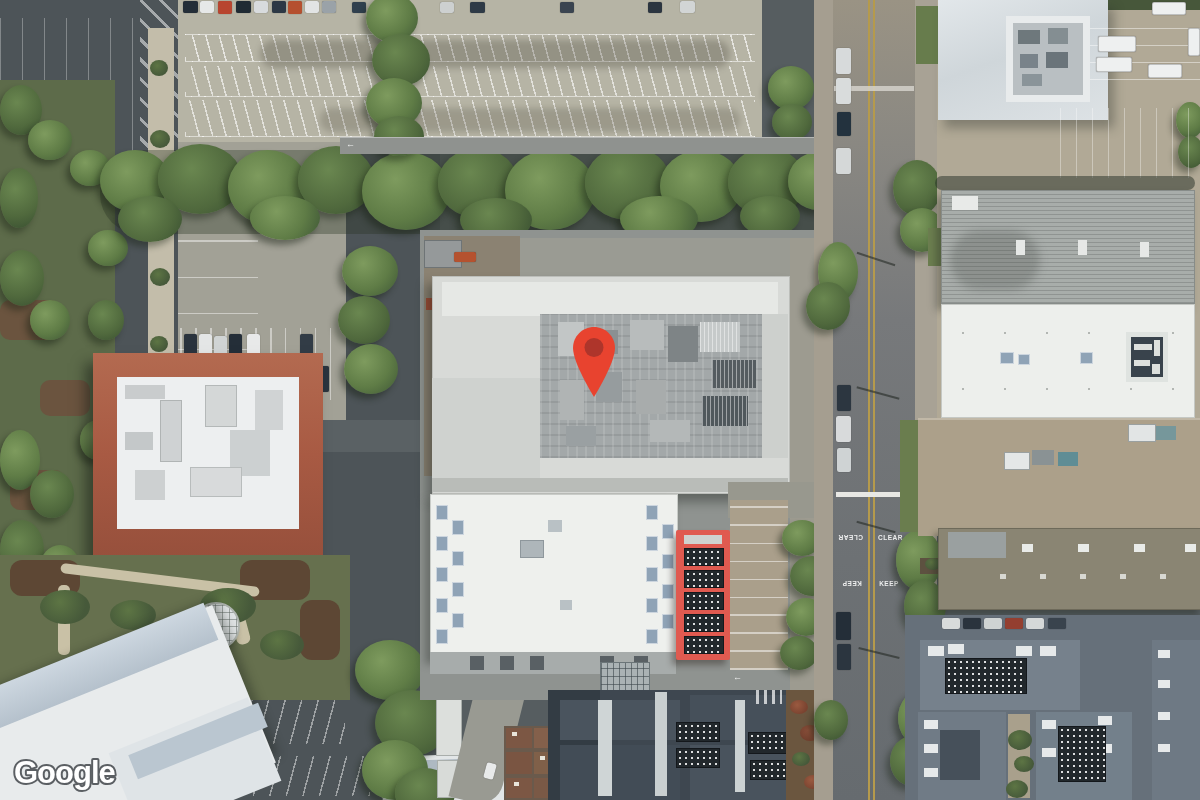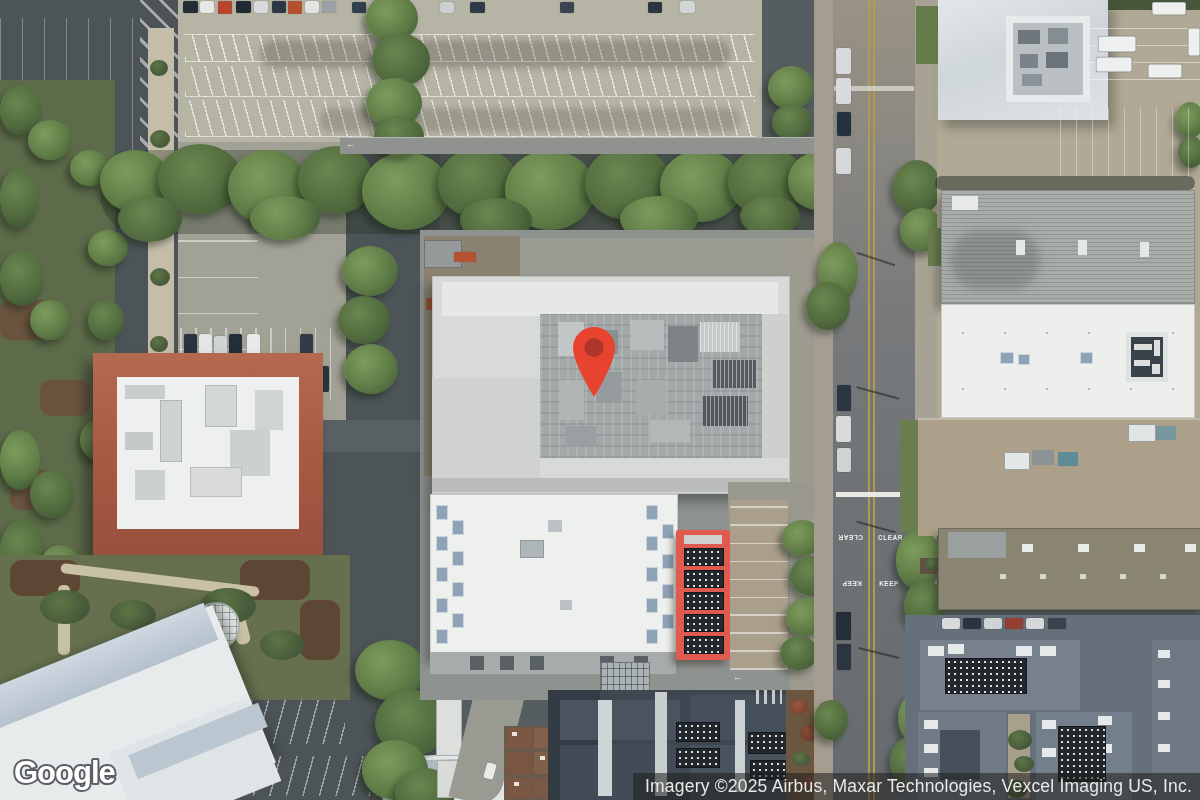--- a/index.html
+++ b/index.html
@@ -426,14 +426,13 @@
   <svg style="position:absolute;left:572px;top:326px;" width="44" height="72" viewBox="0 0 44 72">
     <path d="M22 1 C10.4 1 1 10.4 1 22 c0 15.5 21 49 21 49 s21 -33.5 21 -49 C43 10.4 33.6 1 22 1 Z" fill="#E8432F"></path>
     <circle cx="22" cy="21.5" r="9.5" fill="#AE352B"></circle>
   </svg>
 
  </div>
 
  <svg id="logo" width="160" height="44" viewBox="0 0 160 44">
    <text x="4" y="33" font-family="Liberation Sans, sans-serif" font-size="31" font-weight="bold" letter-spacing="-1" fill="#ffffff" stroke="#5b5f63" stroke-width="4" paint-order="stroke" stroke-linejoin="round">Google</text>
  </svg>
- <div id="attr">Imagery ©2025 Airbus, Maxar Technologies, Vexcel Imaging US, Inc.</div>
 </div>
 
 </body></html>

